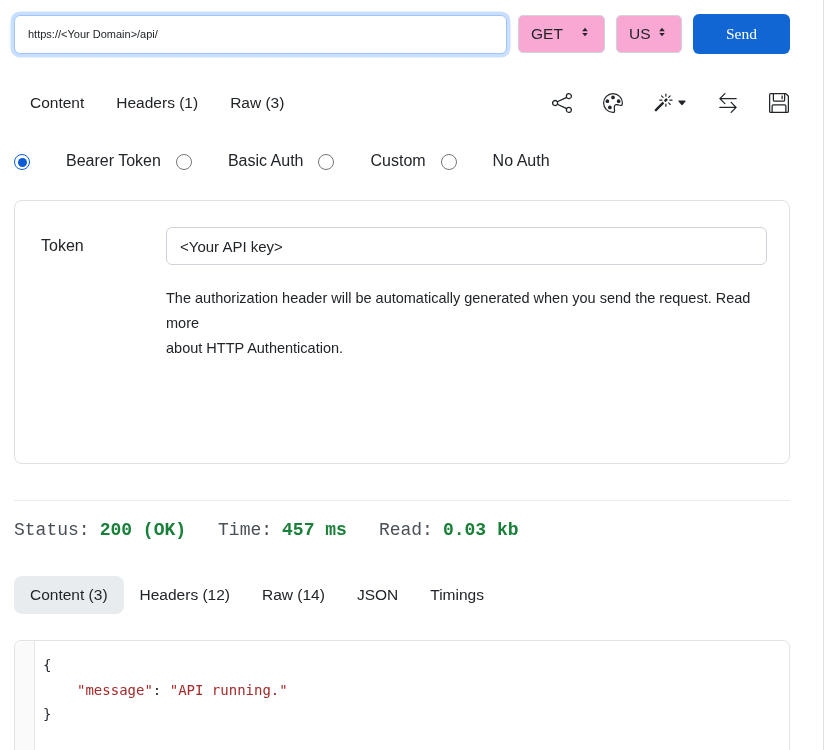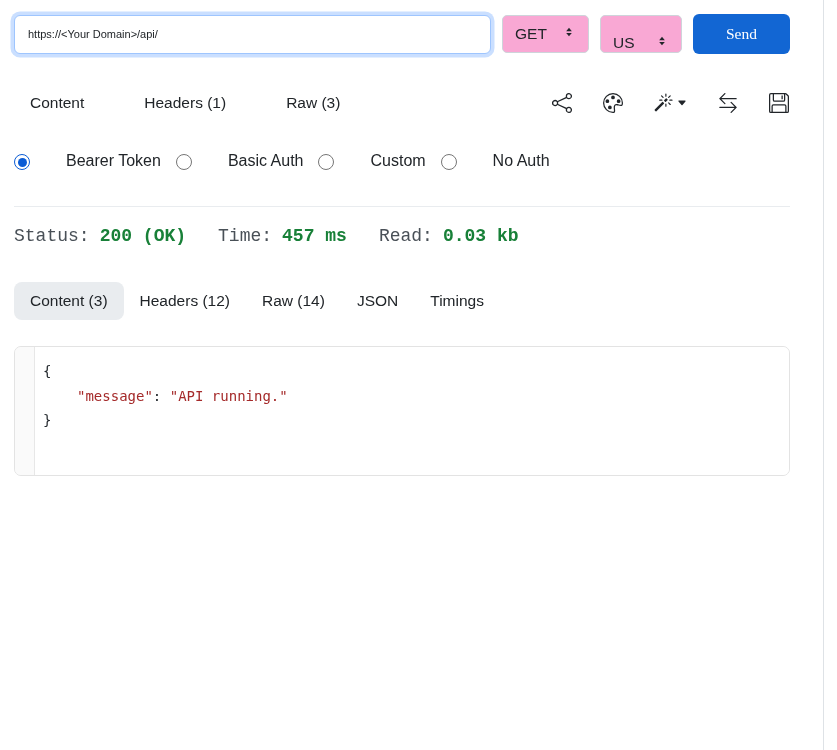--- a/index.html
+++ b/index.html
@@ -16,29 +16,29 @@
     box-shadow:0 0 0 3.5px rgba(13,110,253,.22);
     padding:0 13px; font-size:11px; color:#212529; outline:none;
     font-family:"Liberation Sans", sans-serif;
   }
   .select-box {
     height:38px; border:1px solid #ced4da; border-radius:5px; background:#f9a8d4;
     display:flex; align-items:center; justify-content:space-between;
     padding:0 12px; font-size:15.5px; cursor:pointer;
   }
   .select-method { width:87px; }
-  .select-region { width:82px;align-items:flex-end; }
+  .select-region { width:66px; }
   .send-btn {
     width:97px; height:40px; background:#1266d3; border:none; border-radius:6px;
     color:#fff; font-size:15.5px; cursor:pointer; font-family:Liberation Serif, serif;
   }
 
   
   .tabs-row { margin-top:30px; display:flex; align-items:center; justify-content:space-between; height:37px; }
-  .tabs { display:flex; align-items:center;gap:28px; }
+  .tabs { display:flex; align-items:center; }
   .tab { padding:8px 16px; font-size:15.5px; color:#212529; border-radius:7px; cursor:pointer; white-space:nowrap; }
   .tab.active { background:#e9ecef; }
   .toolbar { display:flex; align-items:center; gap:31px; padding-right:1px; }
   .tool-btn { display:flex; align-items:center; cursor:pointer; }
   .tool-btn svg { display:block; }
   .caret { margin-left:4px; }
 
   
   .radios { margin-top:31px; display:flex; align-items:center; gap:15px; }
   .radio-option { display:flex; align-items:flex-end; cursor:pointer;gap:29px; }
@@ -160,20 +160,30 @@
       <div class="radio-option">
         <span class="radio-circle"></span>
         <span class="radio-label">Custom</span>
       </div>
       <div class="radio-option">
         <span class="radio-circle"></span>
         <span class="radio-label">No Auth</span>
       </div>
     </div>
 
+    <div class="token-card">
+      <div class="token-row">
+        <span class="token-label">Token</span>
+        <input class="token-input" type="text" value="&lt;Your API key&gt;" style="">
+      </div>
+      <div class="token-help">
+        <div>The authorization header will be automatically generated when you send the request. Read more</div>
+        <div>about HTTP Authentication.</div>
+      </div>
+    </div>
 
     <hr class="divider">
 
     <div class="status-row">
       <span class="status-label">Status:</span>
       <span class="status-value">200 (OK)</span>
       <span class="status-label">Time:</span>
       <span class="status-value">457 ms</span>
       <span class="status-label">Read:</span>
       <span class="status-value">0.03 kb</span>

